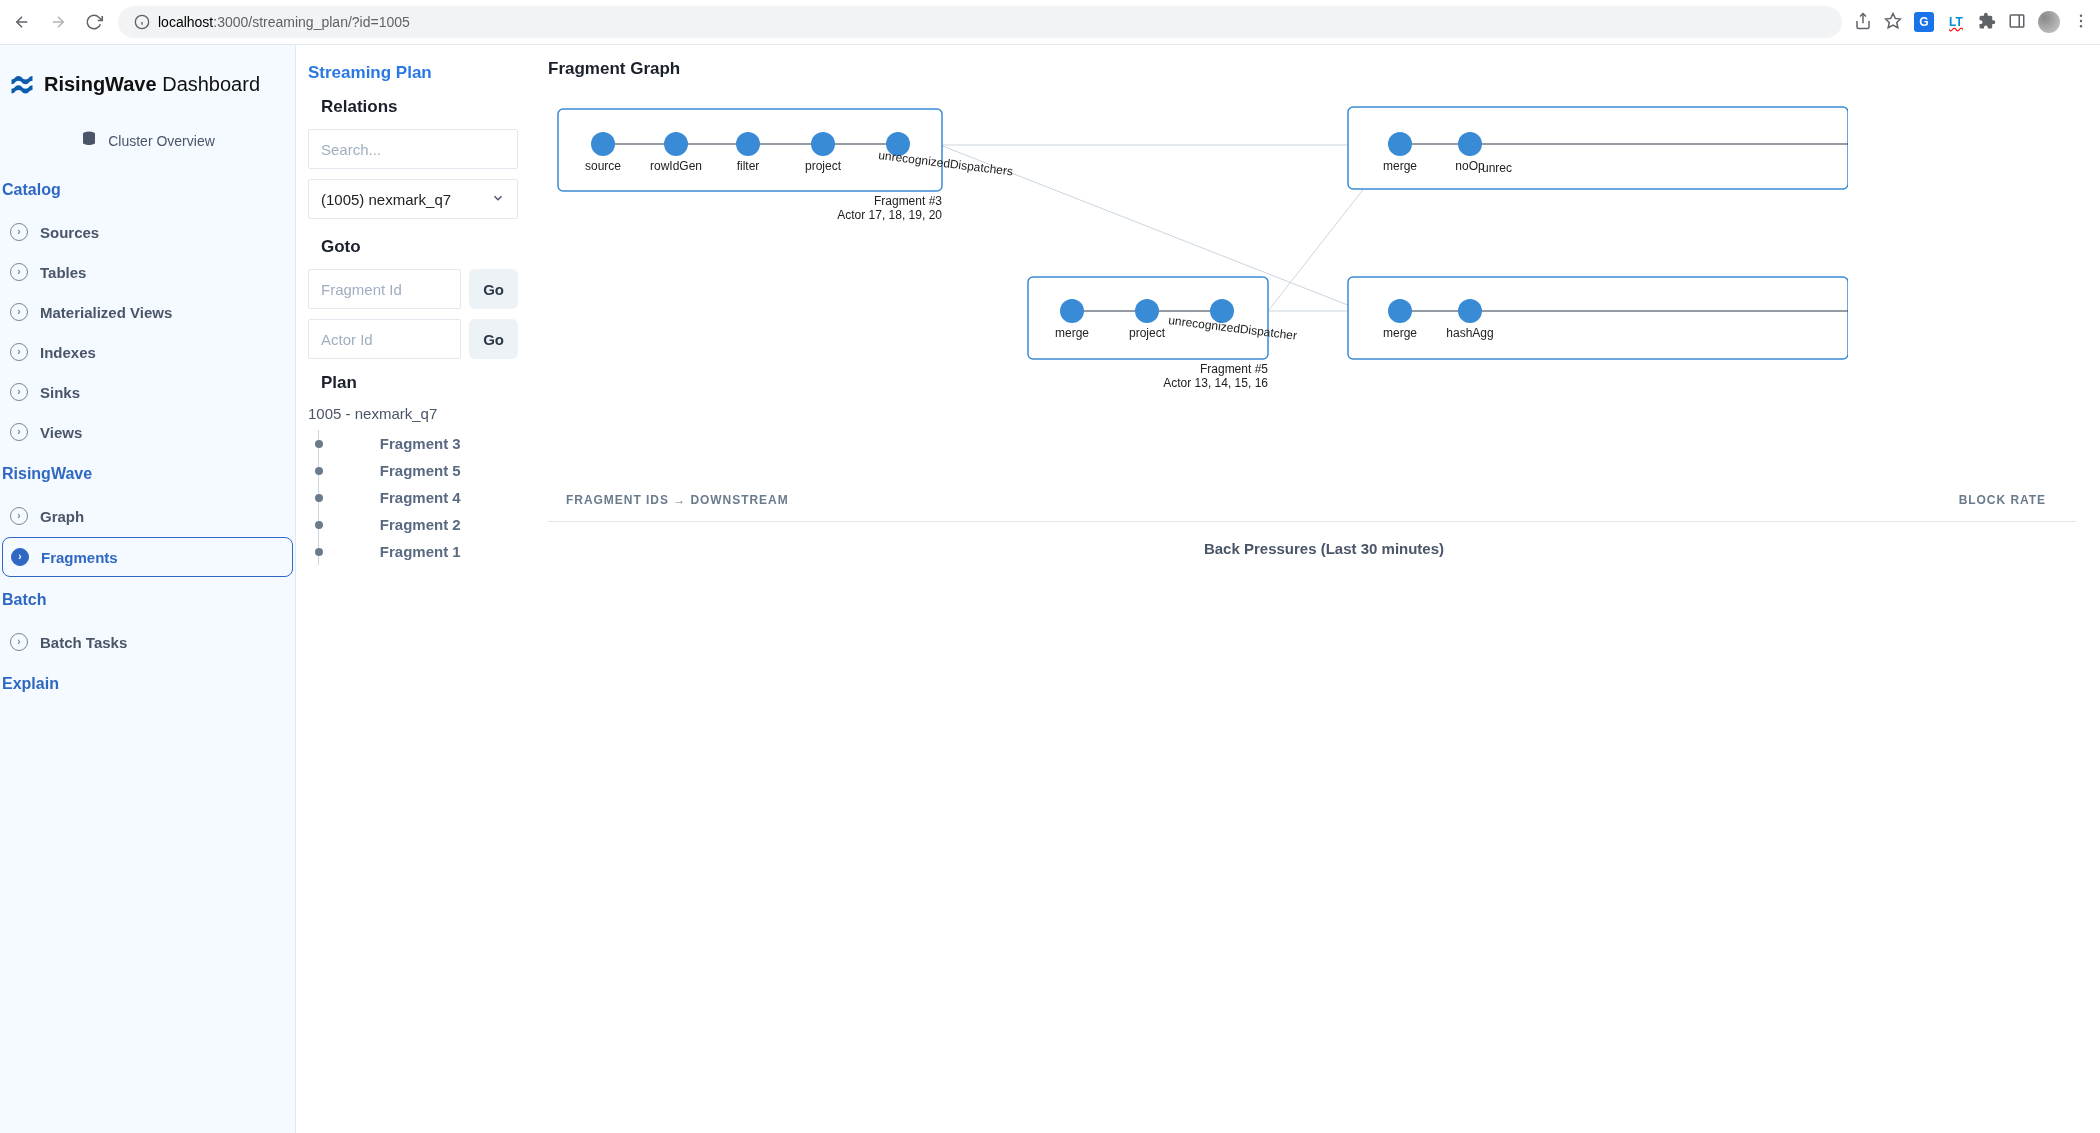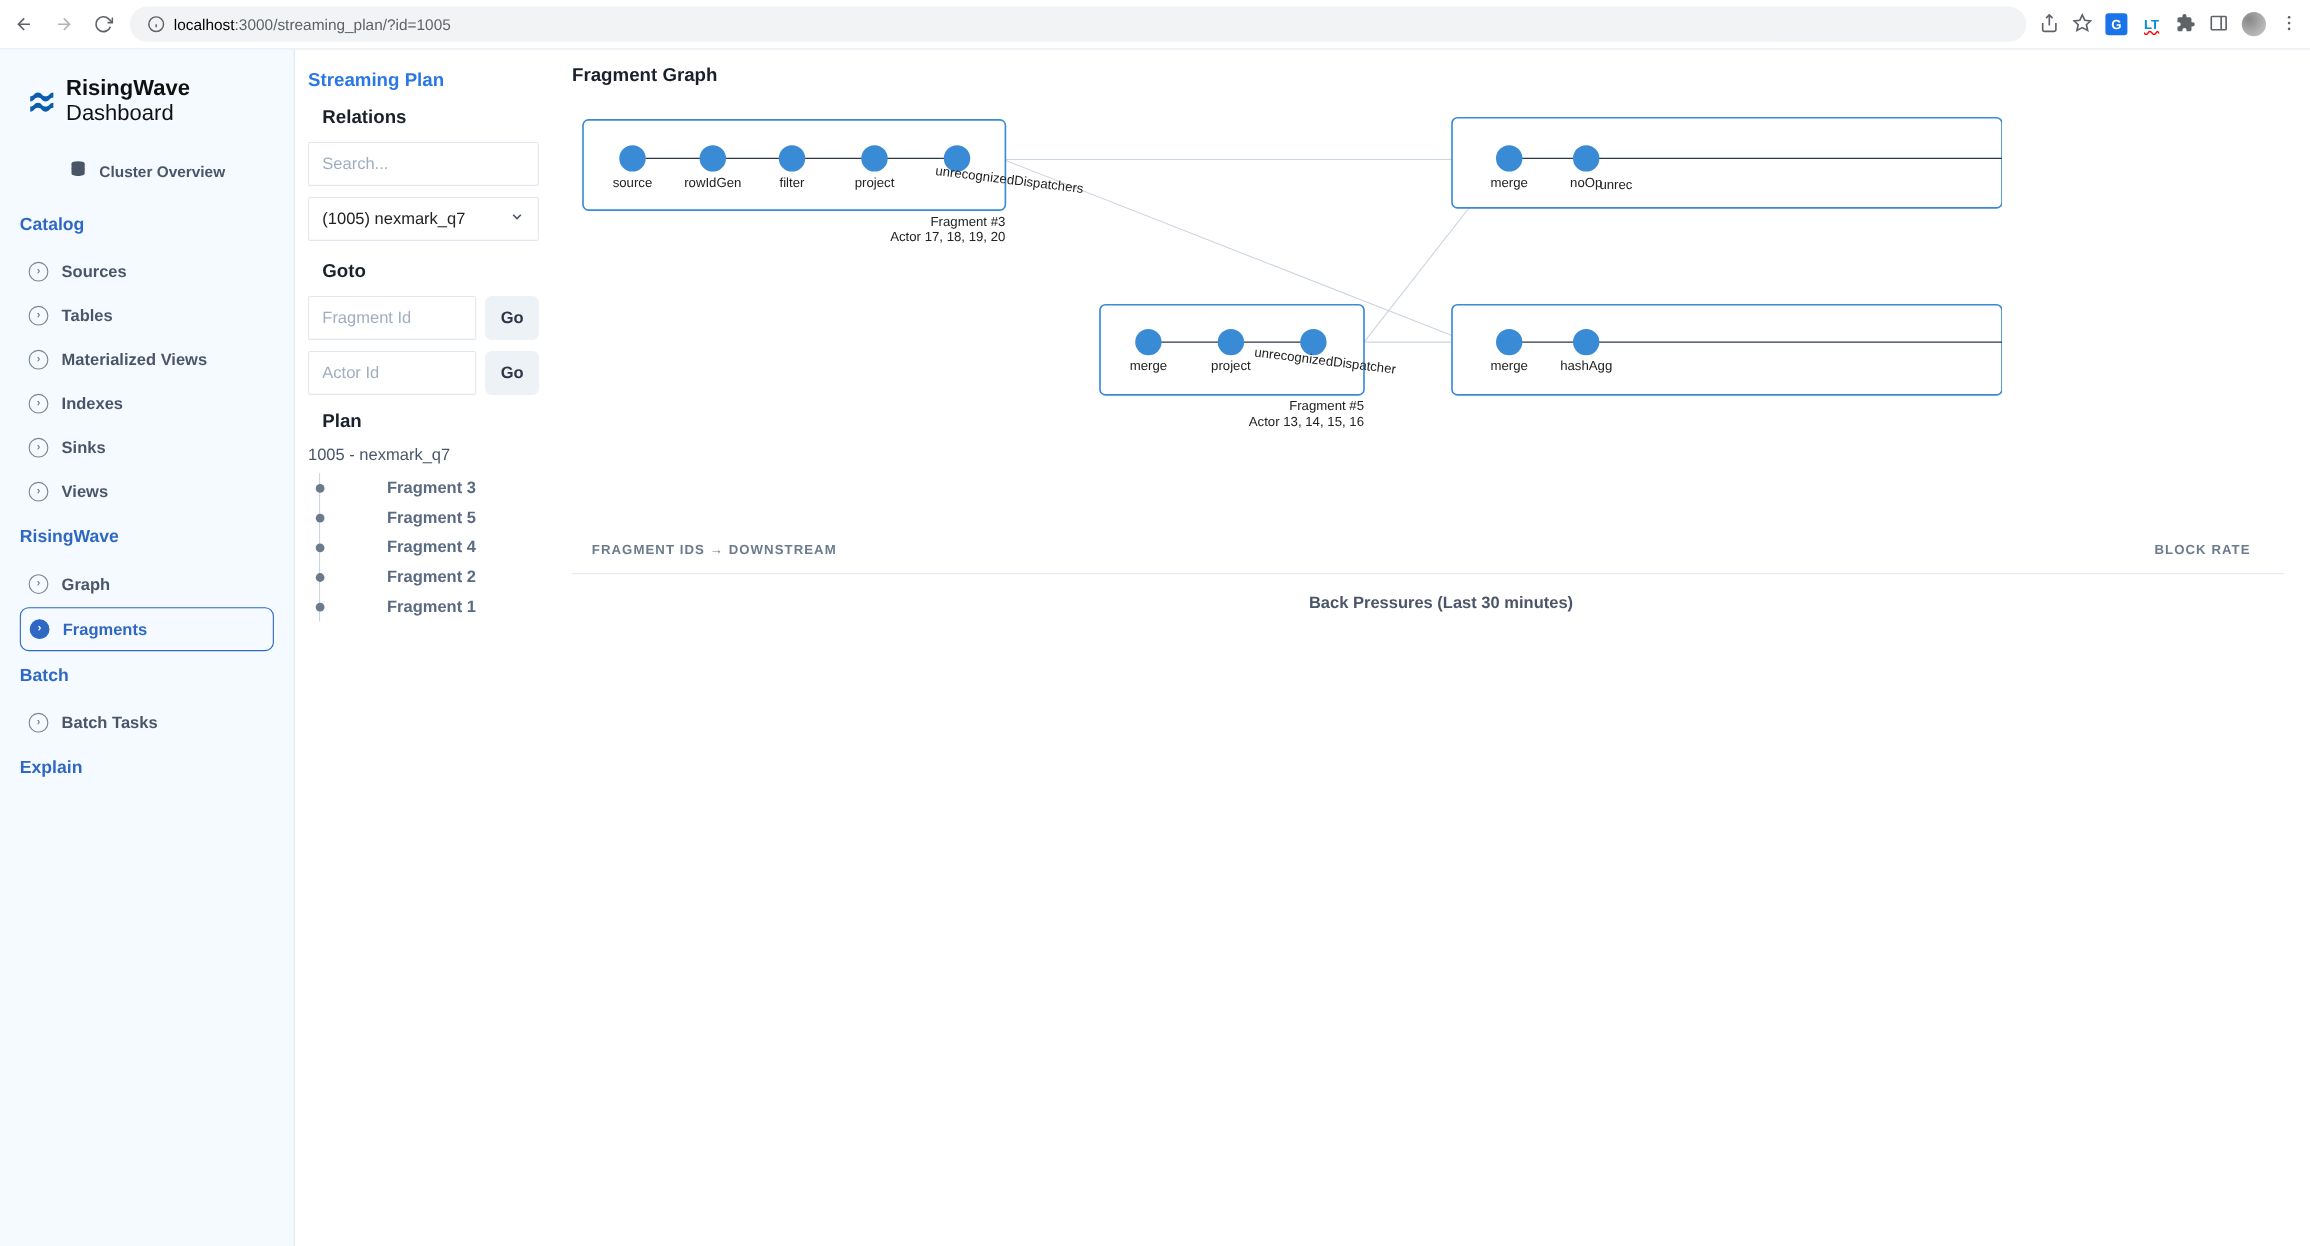--- a/index.html
+++ b/index.html
@@ -22,26 +22,26 @@
   .chrome{display:flex;align-items:center;gap:12px;padding:6px 10px;background:#fff;}
   .nav-btn{width:24px;height:24px;display:flex;align-items:center;justify-content:center;color:#5f6368;}
   .nav-btn.dis{color:#b0b4b8;}
   .addr{flex:1;background:#f1f3f4;border-radius:20px;height:32px;display:flex;align-items:center;padding:0 16px;color:#5f6368;gap:8px;}
   .addr .url .host-bold{color:#000;}
   .chrome-actions{display:flex;align-items:center;gap:12px;color:#5f6368;}
   .ext{width:20px;height:20px;display:flex;align-items:center;justify-content:center;font-weight:700;font-size:12px;}
 
   
   .page{display:flex;height:calc(100vh - 44px);border-top:1px solid var(--border);overflow:hidden;}
-  .sidebar{width:268px;background:var(--side-bg);border-right:1px solid var(--border);padding:24px 18px;overflow:auto;}
+  .sidebar{width:296px;background:var(--side-bg);border-right:1px solid var(--border);padding:24px 2px;overflow:auto;}
   .logo{display:flex;align-items:center;gap:8px;margin-bottom:30px;padding:0 6px;}
   .logo-mark{color:#0b5cad;}
   .logo-text{font-size:20px;font-weight:400;color:#111;}
   .logo-text .bold{font-weight:700;}
-  .cluster-row{display:flex;align-items:center;gap:10px;justify-content:center;color:var(--muted);font-weight:700;margin-bottom:30px;}
+  .cluster-row{display:flex;align-items:center;gap:10px;justify-content:center;color:var(--muted);font-weight:400;margin-bottom:30px;}
   .sec-head{color:var(--blue);font-weight:700;font-size:16px;margin:14px 0 14px 0;}
   .nav-item{display:flex;align-items:center;gap:12px;color:var(--muted);padding:10px 8px;margin:2px 0;border-radius:8px;font-weight:600;font-size:15px;}
   .nav-item.active{border:1.5px solid var(--blue);border-radius:8px;color:var(--blue);}
   .nav-item.active .circ{background:var(--blue);color:#fff;}
   .circ{width:18px;height:18px;border:1.5px solid #7a8694;border-radius:50%;display:inline-flex;align-items:center;justify-content:center;}
   .nav-item.active .circ{border-color:var(--blue);}
   .arrow-sm{font-size:10px;line-height:1;color:#7a8694;}
   .nav-item.active .arrow-sm{color:#fff;}
 
   

